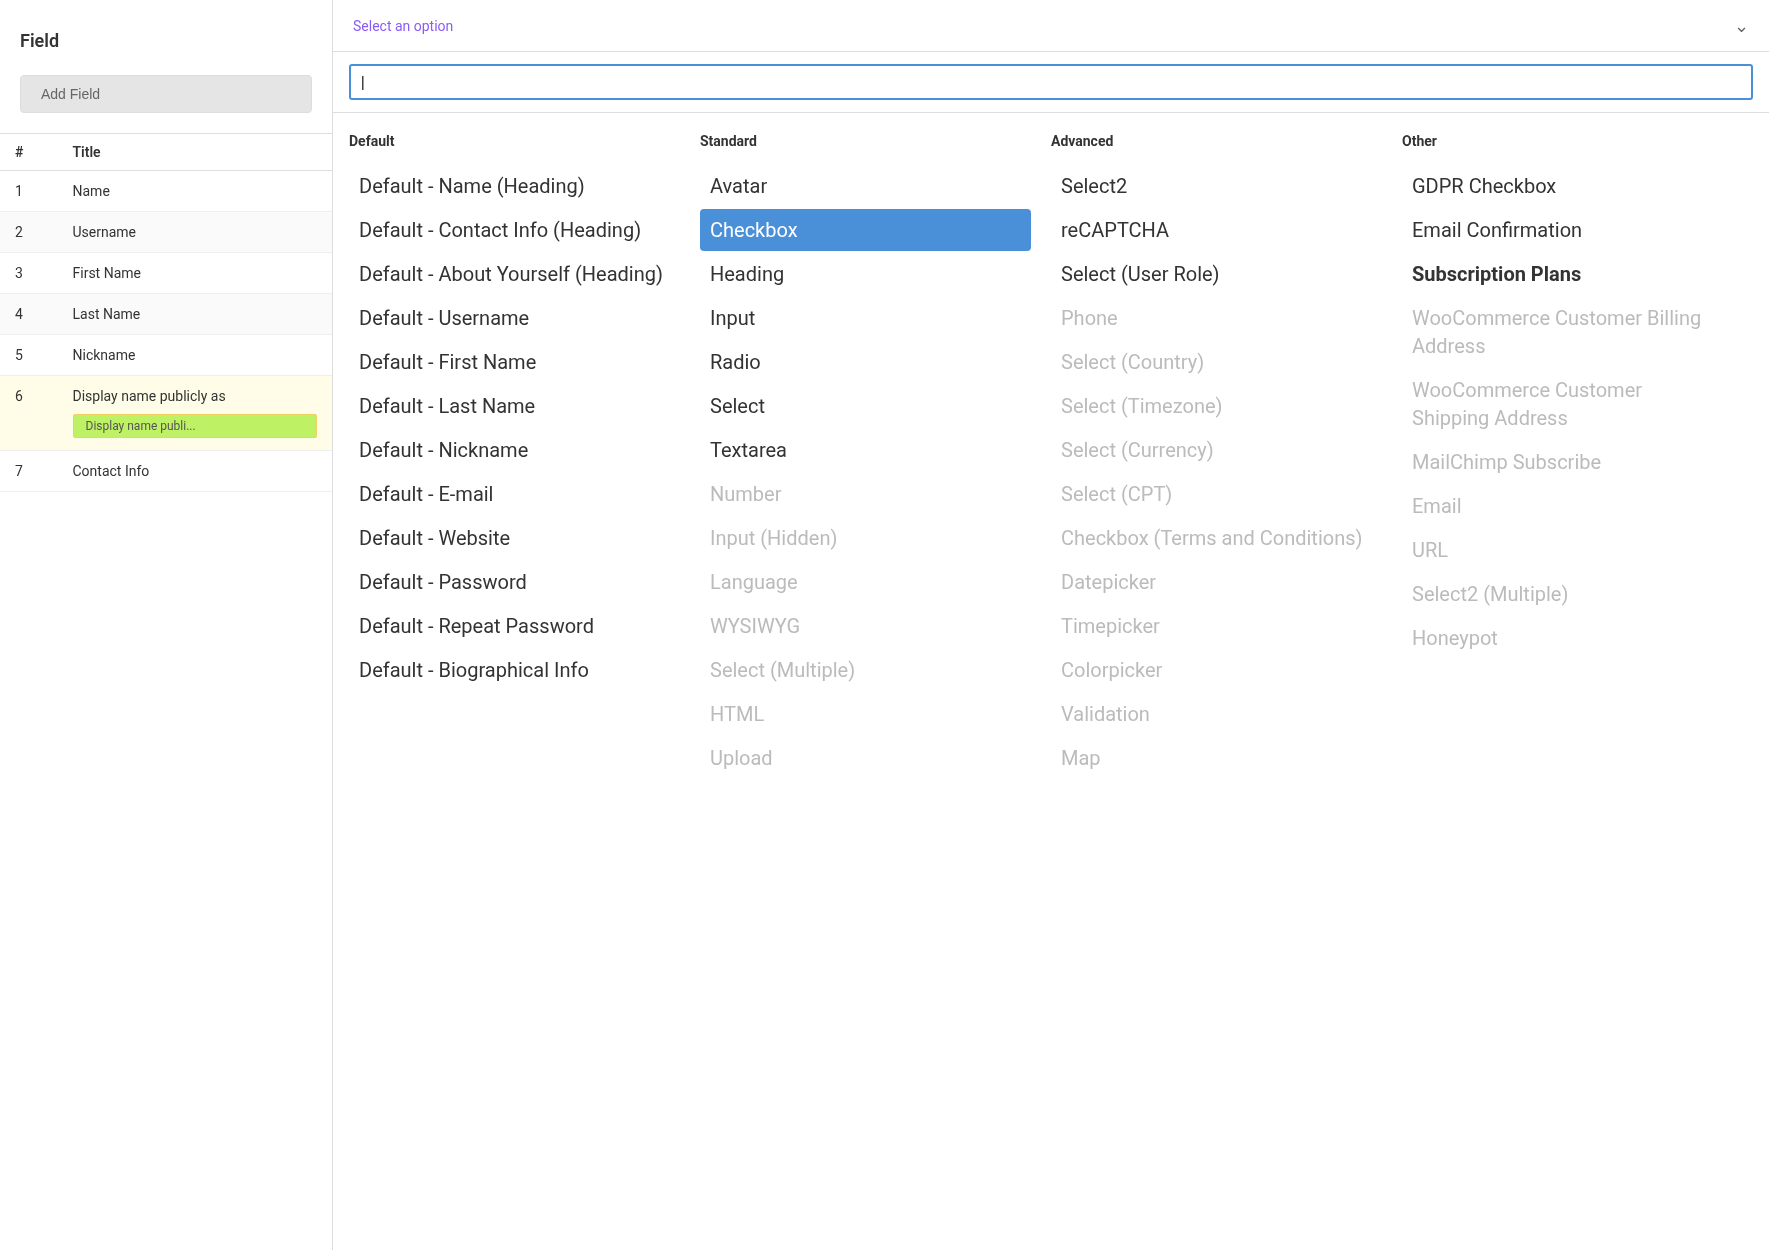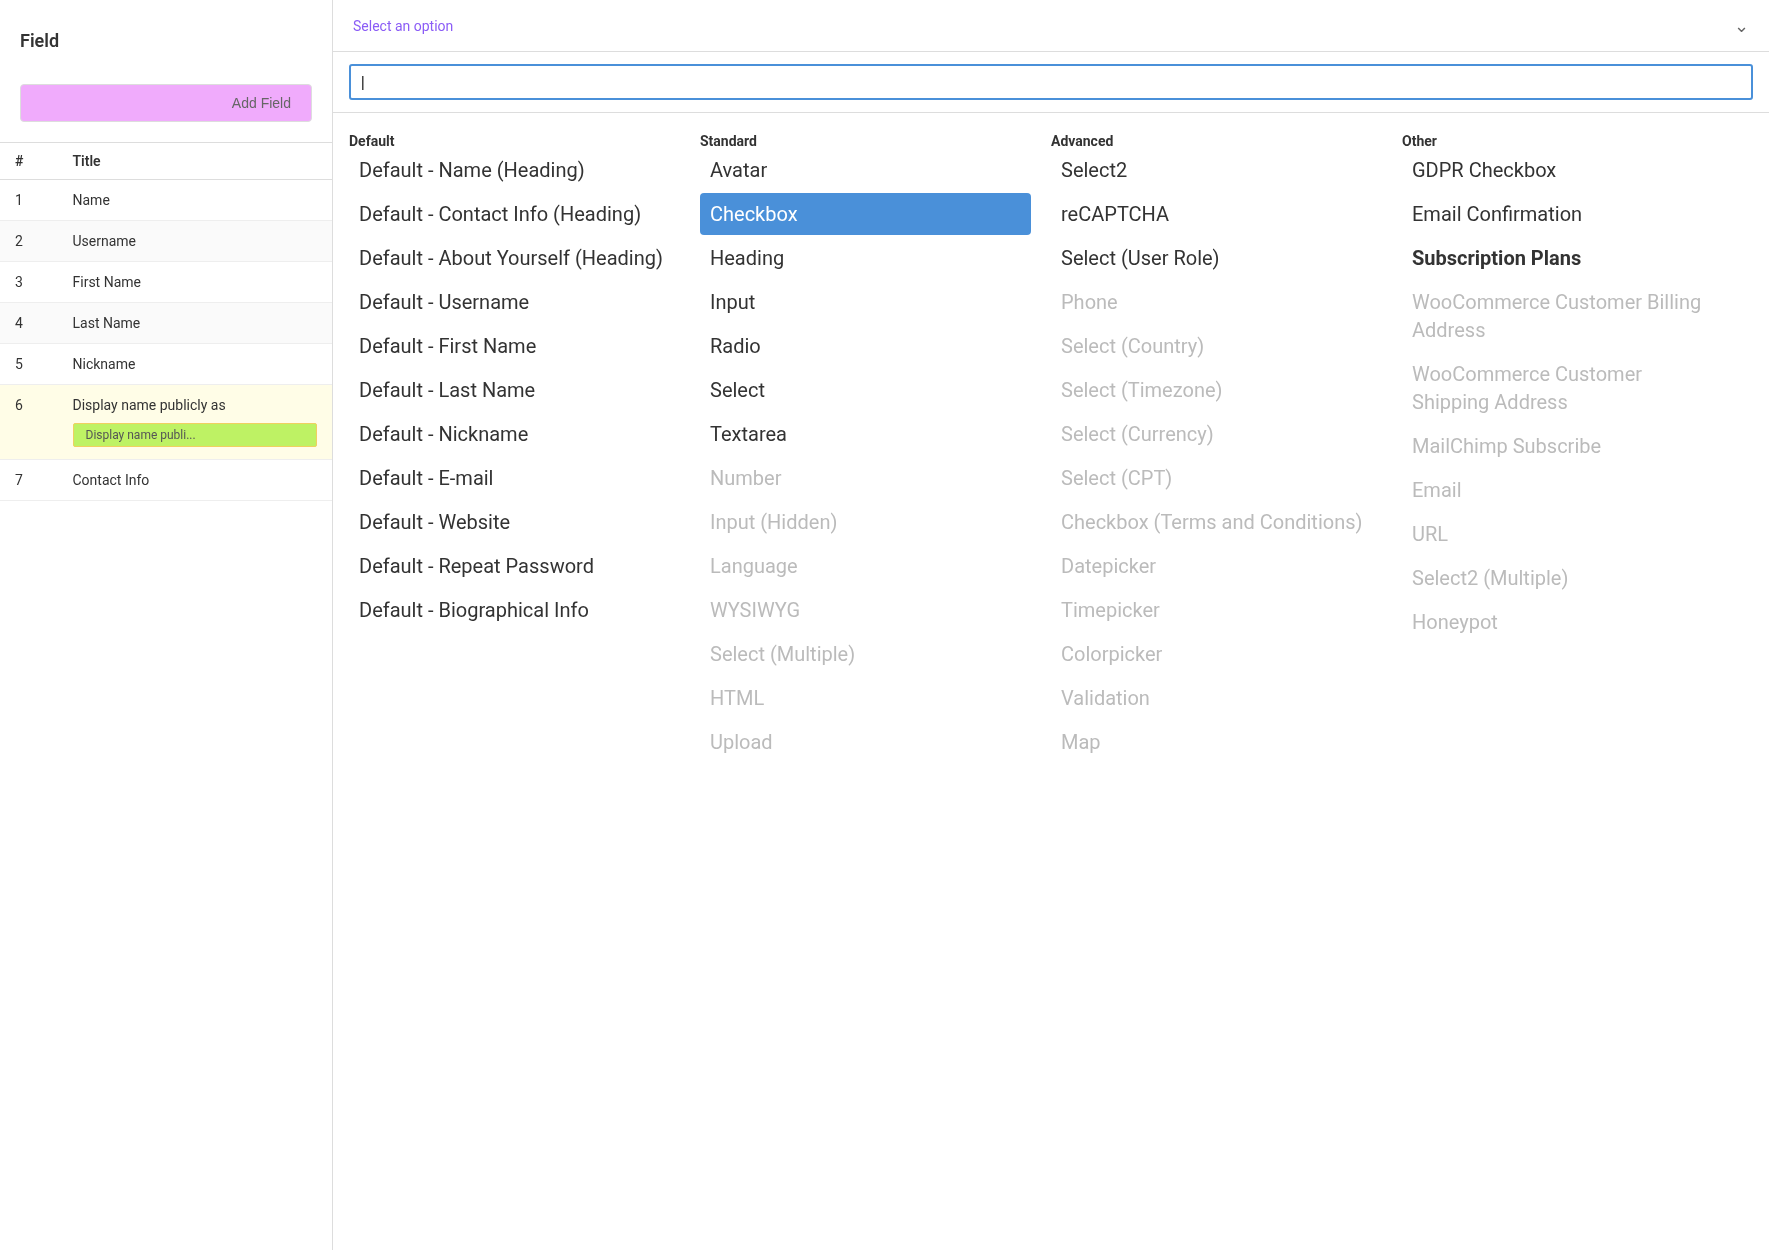--- a/index.html
+++ b/index.html
@@ -25,31 +25,31 @@
       flex-shrink: 0;
     }
 
     .field-header {
       padding: 10px 20px 20px 20px;
       font-size: 18px;
       font-weight: 600;
     }
 
     .add-field-btn {
-      margin: 13px 20px 20px 20px;
+      margin: 4px 20px 20px 20px;
       display: block;
       width: calc(100% - 40px);
       padding: 10px 20px;
-      background: #f0abfc;
+      background: #e5e5e5;
       border: 1px solid #ddd;
       border-radius: 4px;
       color: #666;
       font-size: 14px;
       cursor: pointer;
-      text-align: right;
+      text-align: left;
     }
 
     .fields-table {
       width: 100%;
       border-collapse: collapse;
     }
 
     .fields-table th {
       border-top: 1px solid #ddd;
       border-bottom: 1px solid #ddd;
@@ -121,20 +121,21 @@
       gap: 0;
     }
 
     .options-col {
       padding-right: 20px;
     }
 
     .col-header {
       font-size: 14px;
       font-weight: 700;
+      margin-bottom: 16px;
       color: #333;
     }
 
     .option-item {
       padding: 7px 10px;
       margin-bottom: 2px;
       border-radius: 4px;
       cursor: pointer;
       font-size: 20px;
       color: #333;
@@ -237,20 +238,21 @@
         <div id="col-default-items">
             <div class="option-item">Default - Name (Heading)</div>
             <div class="option-item">Default - Contact Info (Heading)</div>
             <div class="option-item">Default - About Yourself (Heading)</div>
             <div class="option-item">Default - Username</div>
             <div class="option-item">Default - First Name</div>
             <div class="option-item">Default - Last Name</div>
             <div class="option-item">Default - Nickname</div>
             <div class="option-item">Default - E-mail</div>
             <div class="option-item">Default - Website</div>
+            <div class="option-item">Default - Password</div>
             <div class="option-item">Default - Repeat Password</div>
             <div class="option-item">Default - Biographical Info</div>
           </div>
       </div>
 
       <div class="options-col">
         <div class="col-header">Standard</div>
         <div id="col-standard-items">
             <div class="option-item">Avatar</div>
             <div class="option-item selected">Checkbox</div>

